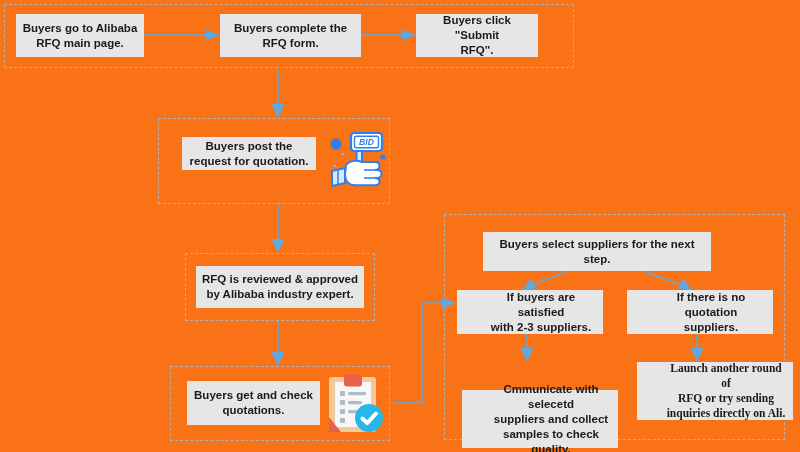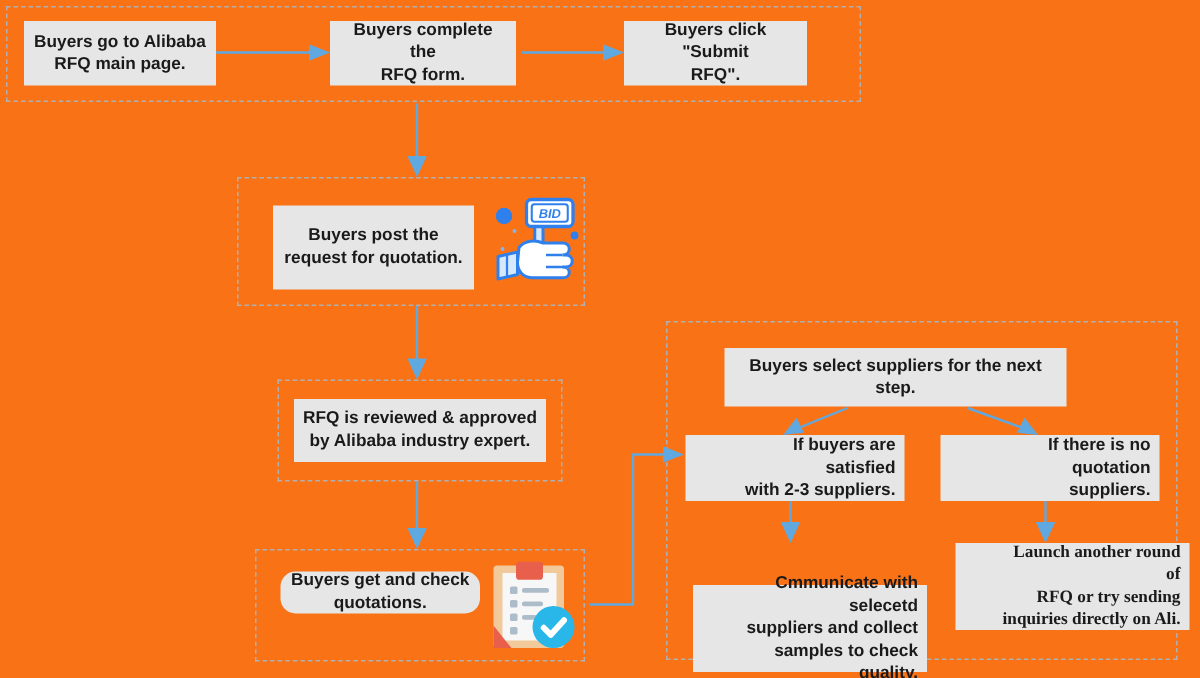--- a/index.html
+++ b/index.html
@@ -35,21 +35,21 @@
     line-height: 15px;
     display: flex;
     align-items: center;
     justify-content: center;
     text-align: center;
     padding: 4px 6px;
     white-space: pre-line;
   }
   .node.left-align {
     justify-content: flex-start;
-    text-align: right;
+    text-align: center;
     padding-left: 28px;
   }
   .icon-box {
     position: absolute;
     box-sizing: border-box;
   }
   svg.connectors {
     position: absolute;
     left: 0;
     top: 0;
@@ -131,33 +131,33 @@
 
     <g>
       <line class="conn" x1="697" y1="334" x2="697" y2="350"></line>
       <polygon class="arrowhead" points="697,362 690.5,348 703.5,348"></polygon>
     </g>
   </svg>
 
   <div class="node" style="left:16px; top:14px; width:128px; height:43px;">Buyers go to Alibaba
 RFQ main page.</div>
 
-  <div class="node" style="left:220px; top:14px; width:124px; height:43px;">Buyers complete the
+  <div class="node" style="left:220px; top:14px; width:141px; height:43px;">Buyers complete the
 RFQ form.</div>
 
   <div class="node" style="left:416px; top:14px; width:122px; height:43px;">Buyers click "Submit
 RFQ".</div>
 
-  <div class="node" style="left:182px; top:137px; width:134px; height:56px;">Buyers post  the
+  <div class="node" style="left:182px; top:137px; width:134px; height:33px;">Buyers post  the
 request for quotation.</div>
 
   <div class="node" style="left:196px; top:266px; width:168px; height:42px;">RFQ is reviewed &amp; approved
 by Alibaba industry expert.</div>
 
-  <div class="node" style="left:187px; top:381px; width:133px; height:28px;border-radius:10px;">Buyers get and check
+  <div class="node" style="left:187px; top:381px; width:133px; height:44px;">Buyers get and check
 quotations.</div>
 
   <div class="node" style="left:483px; top:232px; width:228px; height:39px;">Buyers select suppliers for the next step.</div>
 
   <div class="node left-align" style="left:457px; top:290px; width:146px; height:44px;">If buyers are satisfied
 with 2-3 suppliers.</div>
 
   <div class="node left-align" style="left:627px; top:290px; width:146px; height:44px;">If there is no quotation
 suppliers.</div>
 

